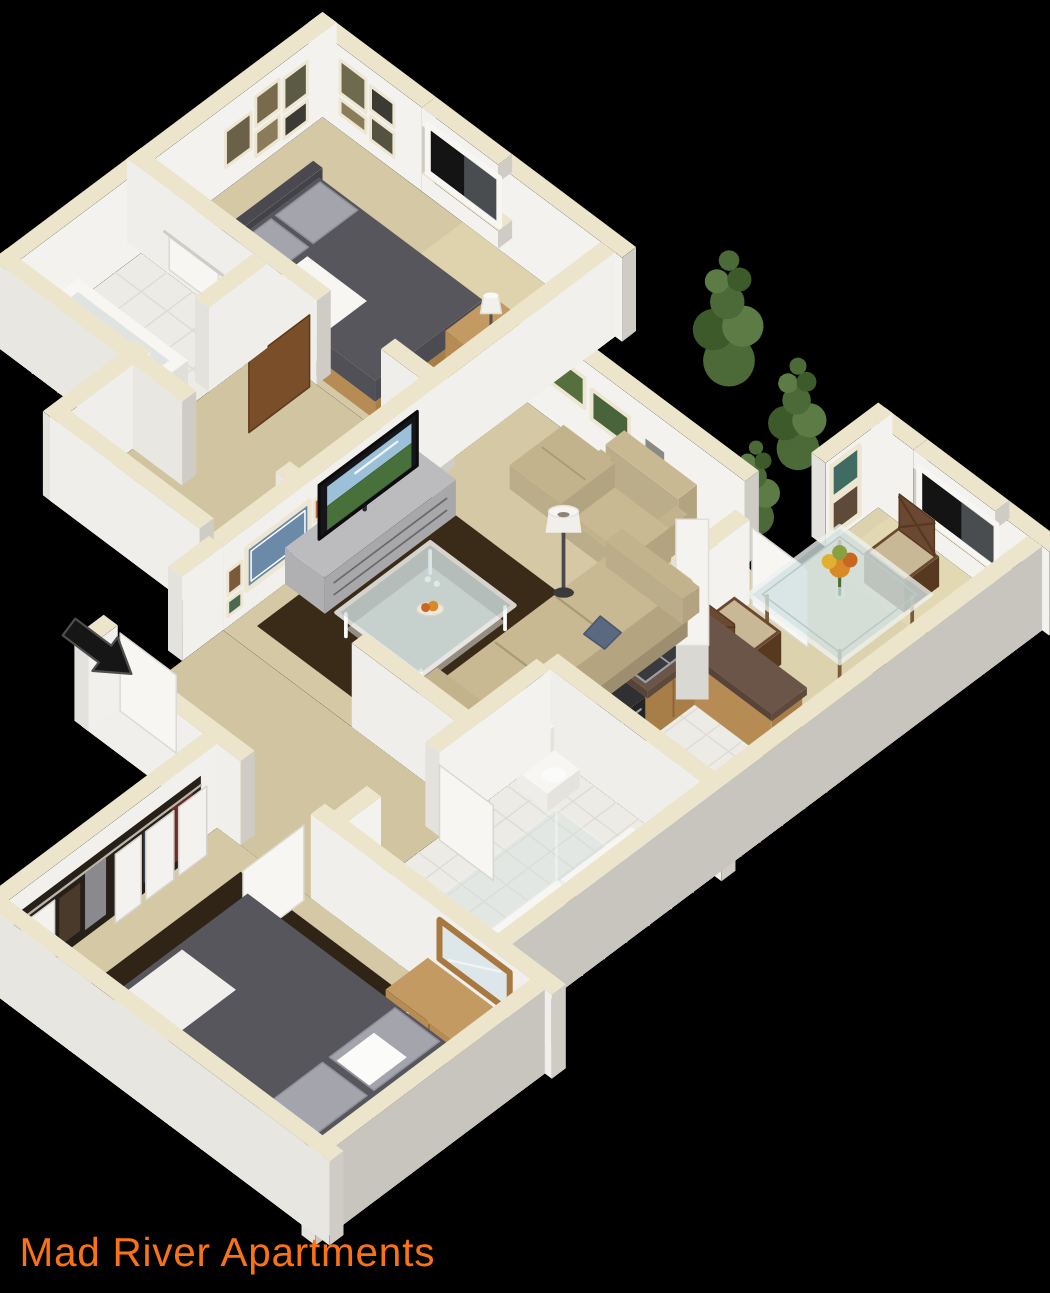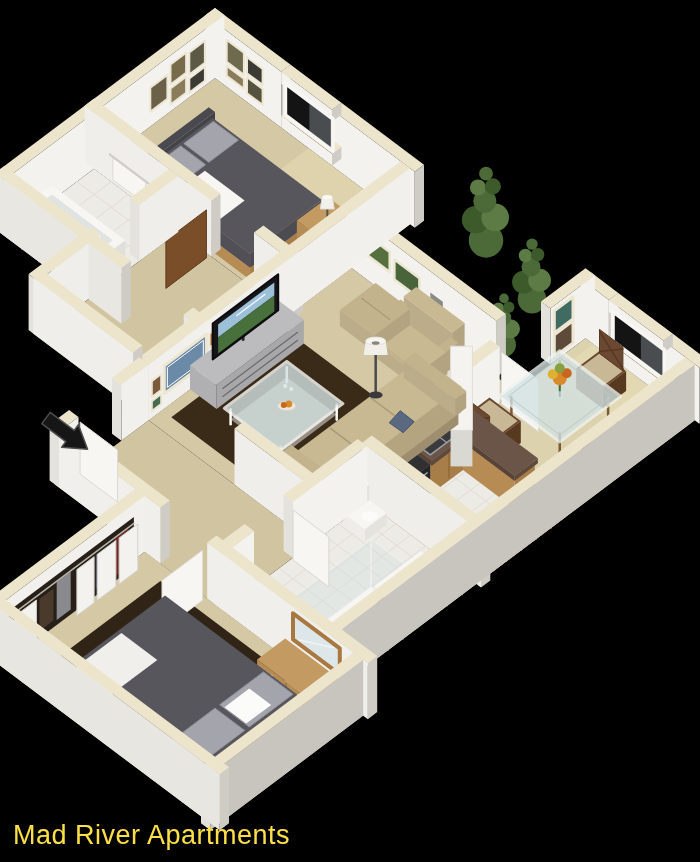--- a/index.html
+++ b/index.html
@@ -1,20 +1,20 @@
 <!DOCTYPE html>
 <html><head>
 <meta charset="utf-8">
 <style>
   html,body{margin:0;padding:0;background:#000;}
   .stage{position:relative;width:700px;height:862px;background:#000;overflow:hidden;
          font-family:"Liberation Sans", sans-serif;}
   .stage svg{position:absolute;left:0;top:0;}
   .caption{position:absolute;left:13px;top:820px;font-size:27px;font-weight:400;
-           letter-spacing:0.5px;color:#fde047;font-family:"Liberation Sans",sans-serif;}
+           letter-spacing:0.5px;color:#f97316;font-family:"Liberation Sans",sans-serif;}
 </style>
 </head>
 <body>
 
 <div class="stage">
   <svg id="plan" width="700" height="862" viewBox="0 0 700 862">
       <rect width="700" height="862" fill="#000000"></rect>
       <g>
         <polygon points="215.0,78.0 410.0,224.3 289.1,314.9 94.1,168.7" fill="#d5c9a5"></polygon>
         <polygon points="308.6,148.2 410.0,224.3 364.8,258.2 263.4,182.1" fill="#ece0ba" opacity="0.45"></polygon>

